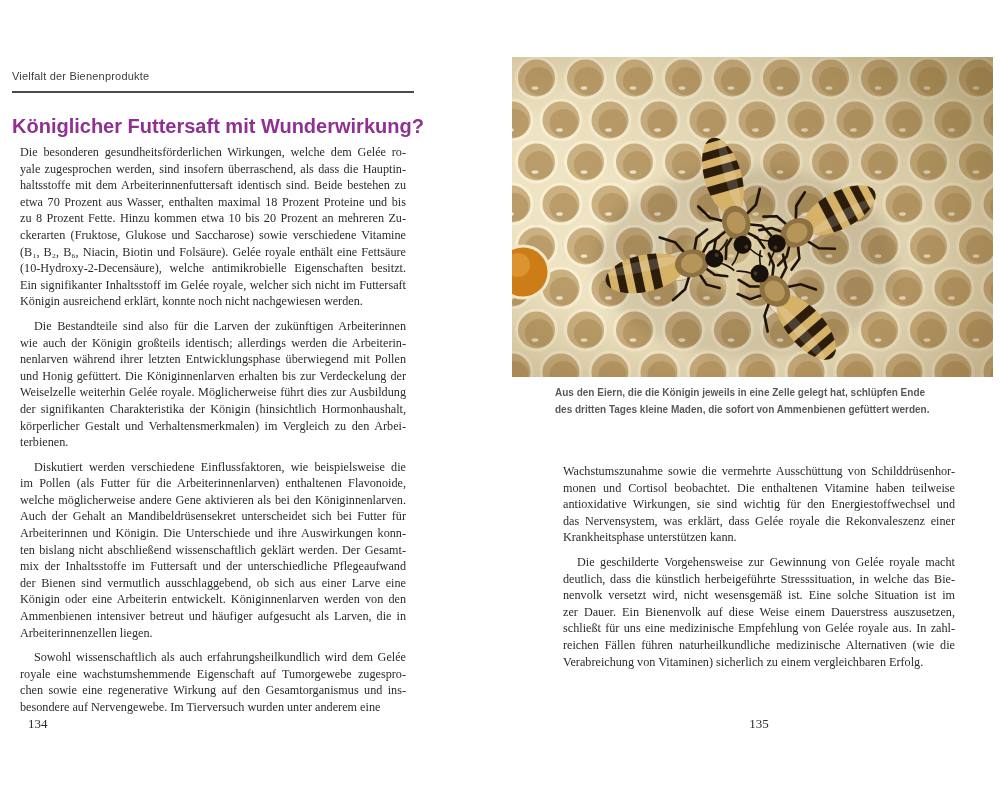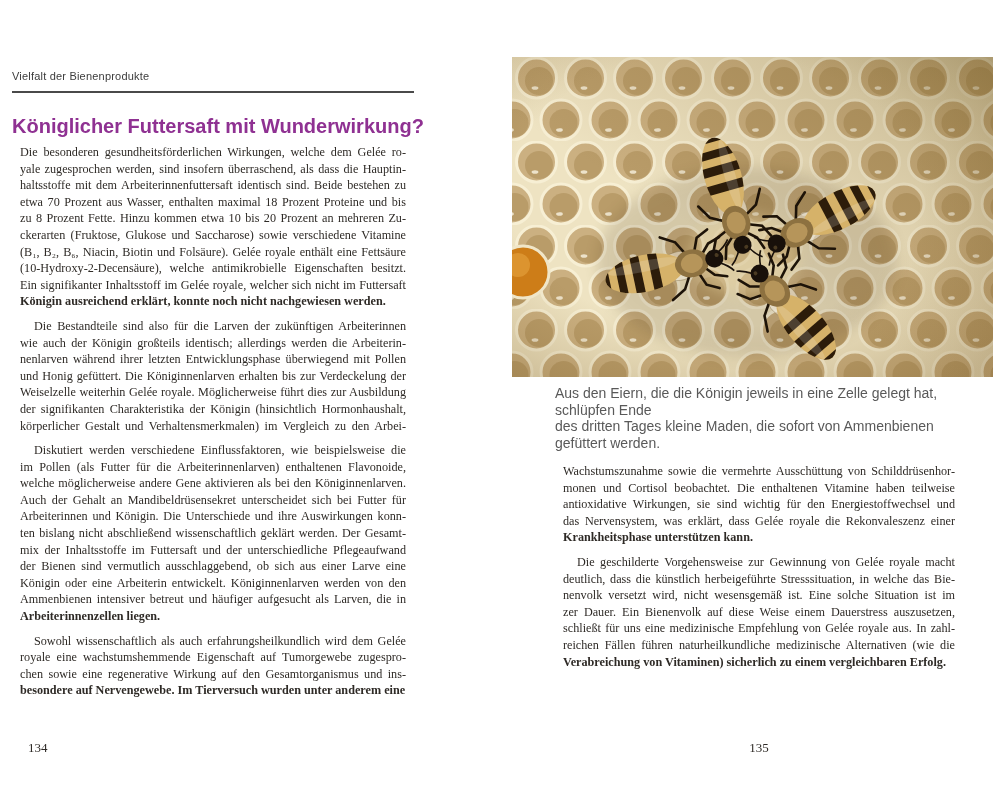--- a/index.html
+++ b/index.html
@@ -19,28 +19,28 @@
   .heading{
     left:12px;top:115px;width:420px;
     font-family:"Liberation Sans", sans-serif;font-weight:bold;
     font-size:20px;color:var(--heading-purple,#8f3192);
   }
   .body-col{font-size:12.2px;line-height:16.6px;}
   .body-left{left:12px;top:136px;width:402px;}
   .body-right{left:555px;top:455px;width:408px;}
   .para{margin:8px;}
   .line{text-align:justify;text-align-last:justify;white-space:nowrap;}
-  .line.last{text-align-last:left;font-weight:bold;}
+  .line.last{text-align-last:left;}
   .para.indent .line:first-child{text-indent:14px;}
   .caption{
     left:555px;top:385px;width:420px;
     font-family:"Liberation Sans", sans-serif;
-    font-size:14px;line-height:16.5px;color:var(--caption-gray,#595959);
+    font-size:10px;line-height:16.5px;color:var(--caption-gray,#595959);font-weight:bold;
   }
-  .pagenum{font-size:13px;color:#2e2a26;margin-top:24px;}
+  .pagenum{font-size:13px;color:#2e2a26;}
   .pagenum-left{left:28px;top:716px;}
   .pagenum-right{left:555px;top:716px;width:408px;text-align:center;}
   .photo{left:512px;top:57px;width:481px;height:320px;line-height:0;}
 </style>
 </head>
 <body>
 
 <div class="abs running-head">Vielfalt der Bienenprodukte</div>
 <div class="abs head-rule"></div>
 <div class="abs heading">Königlicher Futtersaft mit Wunderwirkung?</div>
@@ -58,20 +58,21 @@
       <div class="line last">Königin ausreichend erklärt, konnte noch nicht nachgewiesen werden.</div>
     </div>
     <div class="para indent">
       <div class="line">Die Bestandteile sind also für die Larven der zukünftigen Arbeiterinnen</div>
       <div class="line">wie auch der Königin großteils identisch; allerdings werden die Arbeiterin-</div>
       <div class="line">nenlarven während ihrer letzten Entwicklungsphase überwiegend mit Pollen</div>
       <div class="line">und Honig gefüttert. Die Königinnenlarven erhalten bis zur Verdeckelung der</div>
       <div class="line">Weiselzelle weiterhin Gelée royale. Möglicherweise führt dies zur Ausbildung</div>
       <div class="line">der signifikanten Charakteristika der Königin (hinsichtlich Hormonhaushalt,</div>
       <div class="line">körperlicher Gestalt und Verhaltensmerkmalen) im Vergleich zu den Arbei-</div>
+      <div class="line last">terbienen.</div>
     </div>
     <div class="para indent">
       <div class="line">Diskutiert werden verschiedene Einflussfaktoren, wie beispielsweise die</div>
       <div class="line">im Pollen (als Futter für die Arbeiterinnenlarven) enthaltenen Flavonoide,</div>
       <div class="line">welche möglicherweise andere Gene aktivieren als bei den Königinnenlarven.</div>
       <div class="line">Auch der Gehalt an Mandibeldrüsensekret unterscheidet sich bei Futter für</div>
       <div class="line">Arbeiterinnen und Königin. Die Unterschiede und ihre Auswirkungen konn-</div>
       <div class="line">ten bislang nicht abschließend wissenschaftlich geklärt werden. Der Gesamt-</div>
       <div class="line">mix der Inhaltsstoffe im Futtersaft und der unterschiedliche Pflegeaufwand</div>
       <div class="line">der Bienen sind vermutlich ausschlaggebend, ob sich aus einer Larve eine</div>

